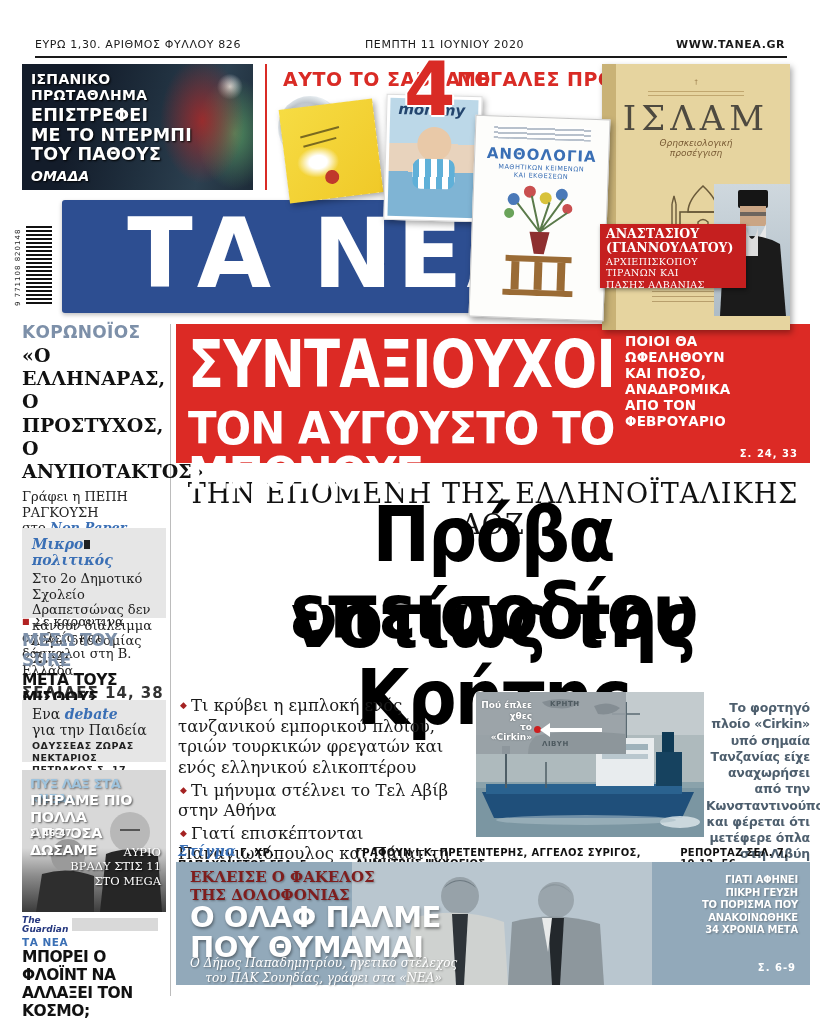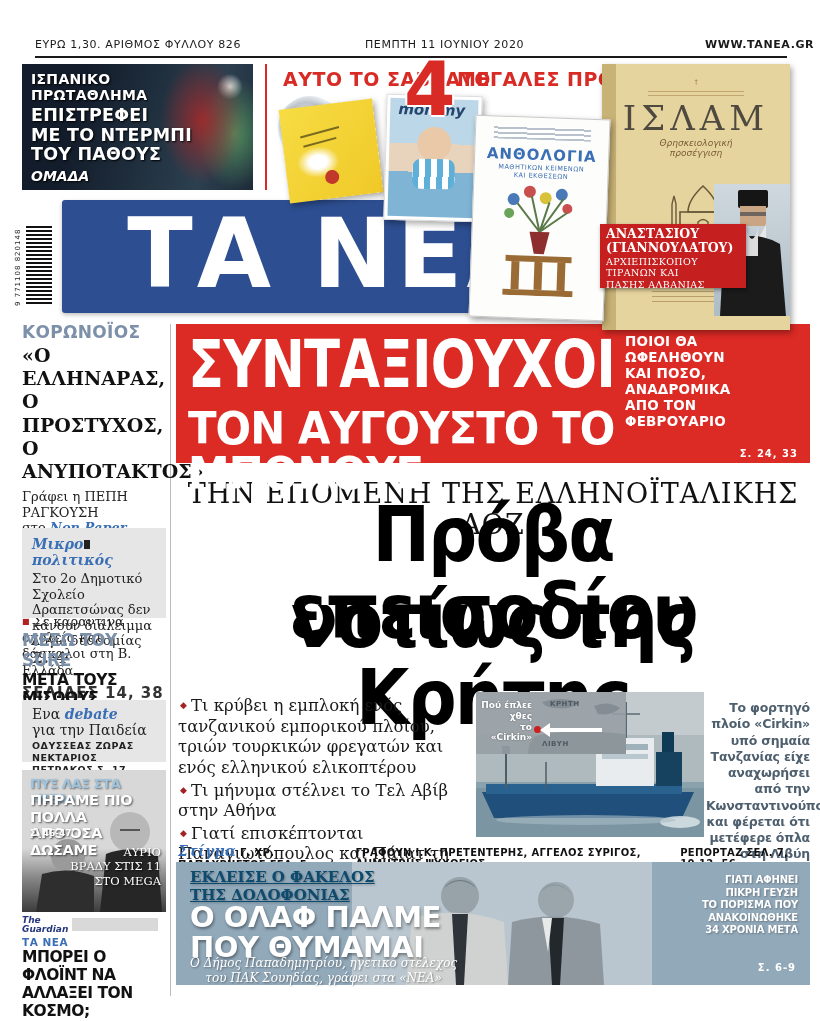--- a/index.html
+++ b/index.html
@@ -96,37 +96,37 @@
   #ship{background:linear-gradient(180deg,#c3cbce 0 30%,#aebabd 30% 62%,#8aa2ab 62% 78%,#7995a1 78%);overflow:hidden;}
   .map-label{color:#fff;font-weight:bold;font-size:9px;line-height:1.2;text-align:right;text-shadow:0 0 2px rgba(0,0,0,.4);}
   .map-geo{color:#4e5a60;font-weight:bold;font-size:7px;letter-spacing:.5px;}
   .ship-caption{color:#4e5f6e;font-weight:bold;font-size:12.5px;line-height:1.3;text-align:right;letter-spacing:-.2px;}
 
   .byline-row{color:#111;font-weight:bold;font-size:10px;letter-spacing:.3px;}
   .stigma{color:#3a6fb5;font-weight:bold;font-style:italic;font-size:14px;font-family:"DejaVu Serif",serif;}
 
   
   #palme{background:#92a9ba;}
-  .palme-k{color:#0c4a6e;font-family:"DejaVu Serif",serif;font-weight:bold;font-size:15px;line-height:1.2;text-shadow:1px 1px 2px rgba(0,0,0,.3);text-decoration:underline;}
+  .palme-k{color:#7f1d1d;font-family:"DejaVu Serif",serif;font-weight:bold;font-size:15px;line-height:1.2;text-shadow:1px 1px 2px rgba(0,0,0,.3);}
   .palme-h{color:#fff;font-weight:800;font-size:29px;line-height:1.05;letter-spacing:-.5px;text-shadow:1px 2px 3px rgba(0,0,0,.4);}
   .palme-sub{color:#fff;font-family:"DejaVu Serif",serif;font-style:italic;font-size:12px;line-height:1.25;text-shadow:1px 1px 2px rgba(0,0,0,.4);}
   .palme-right{color:#fff;font-weight:800;font-size:10px;line-height:1.25;text-align:right;letter-spacing:-.2px;text-shadow:1px 1px 2px rgba(0,0,0,.3);}
   .palme-pages{color:#fff;font-weight:bold;font-size:10px;letter-spacing:1px;}
 
   .vsep{background:#bcbcbc;width:1px;}
   .red-vline{background:#d92b25;width:2px;}
 </style>
 </head>
 <body>
 
 <div id="page">
 
   <div class="abs topbar-text" style="left:35px;top:38px;">ΕΥΡΩ 1,30. ΑΡΙΘΜΟΣ ΦΥΛΛΟΥ 826</div>
   <div class="abs topbar-text" style="left:365px;top:38px;">ΠΕΜΠΤΗ 11 ΙΟΥΝΙΟΥ 2020</div>
-  <div class="abs topbar-text" style="left:705px;top:38px;font-weight:bold;">WWW.TANEA.GR</div>
+  <div class="abs topbar-text" style="left:676px;top:38px;font-weight:bold;">WWW.TANEA.GR</div>
   <div class="abs top-rule" style="left:35px;top:56px;width:752px;"></div>
 
   <div id="sports" class="abs" style="left:22px;top:64px;width:231px;height:126px;">
     <div class="abs sports-k pre" style="left:9px;top:7px;">ΙΣΠΑΝΙΚΟ
 ΠΡΩΤΑΘΛΗΜΑ</div>
     <div class="abs sports-h pre" style="left:9px;top:42px;">ΕΠΙΣΤΡΕΦΕΙ
 ΜΕ ΤΟ ΝΤΕΡΜΠΙ
 ΤΟΥ ΠΑΘΟΥΣ</div>
     <div class="abs sports-b" style="left:9px;top:104px;">ΟΜΑΔΑ</div>
   </div>

